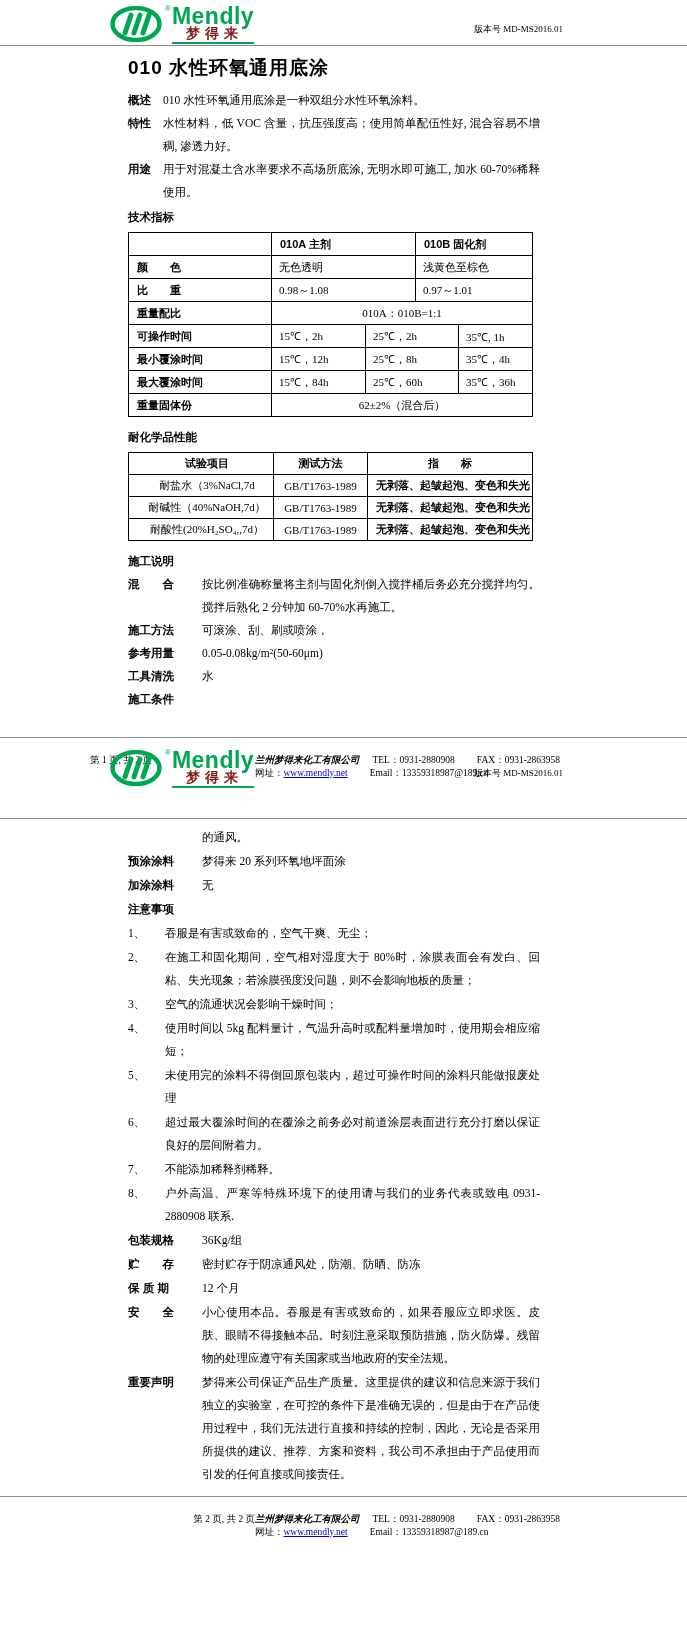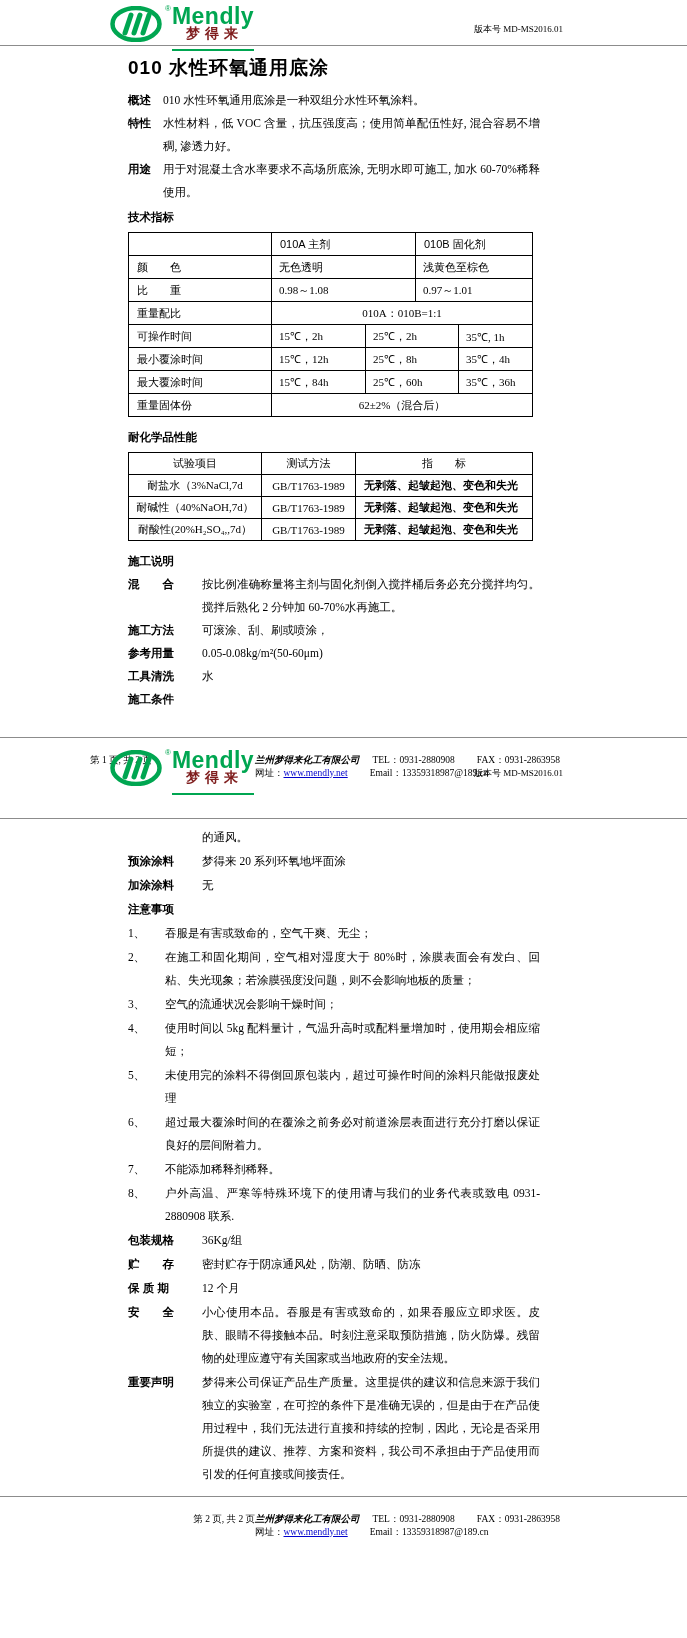--- a/index.html
+++ b/index.html
@@ -6,21 +6,21 @@
   body{
     width:687px;height:1638px;position:relative;overflow:hidden;
     background:#ffffff;color:#000;
     font-family:"Liberation Serif",serif;font-size:11.5px;
   }
   .hr{position:absolute;left:0;right:0;height:0;border-top:1px solid #8c8c8c;}
   
   .logo{position:absolute;left:110px;display:flex;align-items:flex-start;}
   .logo-mark{flex-shrink:0;}
   .reg{color:#00A651;font-size:8px;line-height:8px;margin:-1px 1px 0 1px;font-family:"Liberation Sans",sans-serif;}
-  .logo-text{border-bottom:2px solid #00A651;padding-bottom:8px;}
+  .logo-text{border-bottom:2px solid #00A651;padding-bottom:1px;}
   .brand-en{display:block;font-family:"Liberation Sans",sans-serif;font-weight:bold;color:#00A651;
     font-size:23px;line-height:20px;letter-spacing:0.5px;}
   .brand-cn{display:block;font-family:"Liberation Sans",sans-serif;font-weight:bold;color:#7f1d1d;
     font-size:14px;line-height:15px;letter-spacing:5px;padding-left:14px;}
   .version{position:absolute;right:124px;font-size:9px;line-height:11px;}
   
   .main{position:absolute;left:128px;width:412px;}
   .page-title{font-family:"Liberation Sans",sans-serif;font-weight:bold;font-size:19px;line-height:24px;
     margin:6px 0 9px 0;letter-spacing:1px;}
   .heading{font-family:"Liberation Sans",sans-serif;font-weight:bold;line-height:23px;}
@@ -30,25 +30,25 @@
   .rl .lbl{width:74px;}
   .val{flex:1;text-align:justify;}
   .mt{margin-top:9px;}
   
   .ttable,.ctable{width:403px;border:1px solid #000;border-bottom:none;font-size:11px;margin-top:3px;}
   .trow{display:flex;height:23px;box-sizing:border-box;border-bottom:1px solid #000;}
   .crow{display:flex;height:22px;box-sizing:border-box;border-bottom:1px solid #000;}
   .tc{border-right:1px solid #000;box-sizing:border-box;display:flex;align-items:center;
       padding-left:7px;overflow:hidden;white-space:nowrap;}
   .trow .tc:last-child,.crow .tc:last-child{border-right:none;}
-  .tc.blb{font-family:"Liberation Sans",sans-serif;font-weight:normal;padding-left:8px;}
+  .tc.blb{font-family:"Liberation Sans",sans-serif;font-weight:bold;padding-left:8px;}
   .tc.cen{justify-content:center;padding-left:0;}
   .w1{width:143px;}  .w2{width:144px;}  .wr{flex:1;}
   .t1{width:94px;}   .t2{width:93px;}   .t3{flex:1;}
-  .c1{width:133px;}  .c2{width:94px;}   .c3{flex:1;padding-left:8px;font-weight:bold;}
+  .c1{width:133px;margin-left:12px;}  .c2{width:94px;}   .c3{flex:1;padding-left:8px;font-weight:bold;}
   
   .note{display:flex;line-height:23px;}
   .nnum{width:37px;flex-shrink:0;}
   .ntext{flex:1;text-align:justify;}
   .p2row{margin-bottom:1px;}
   
   .footer{position:absolute;left:0;width:687px;border-top:1px solid #8c8c8c;padding-top:16px;
     font-size:9.5px;line-height:12px;}
   .finner{display:flex;}
   .fpage{margin-left:90px;width:165px;}

